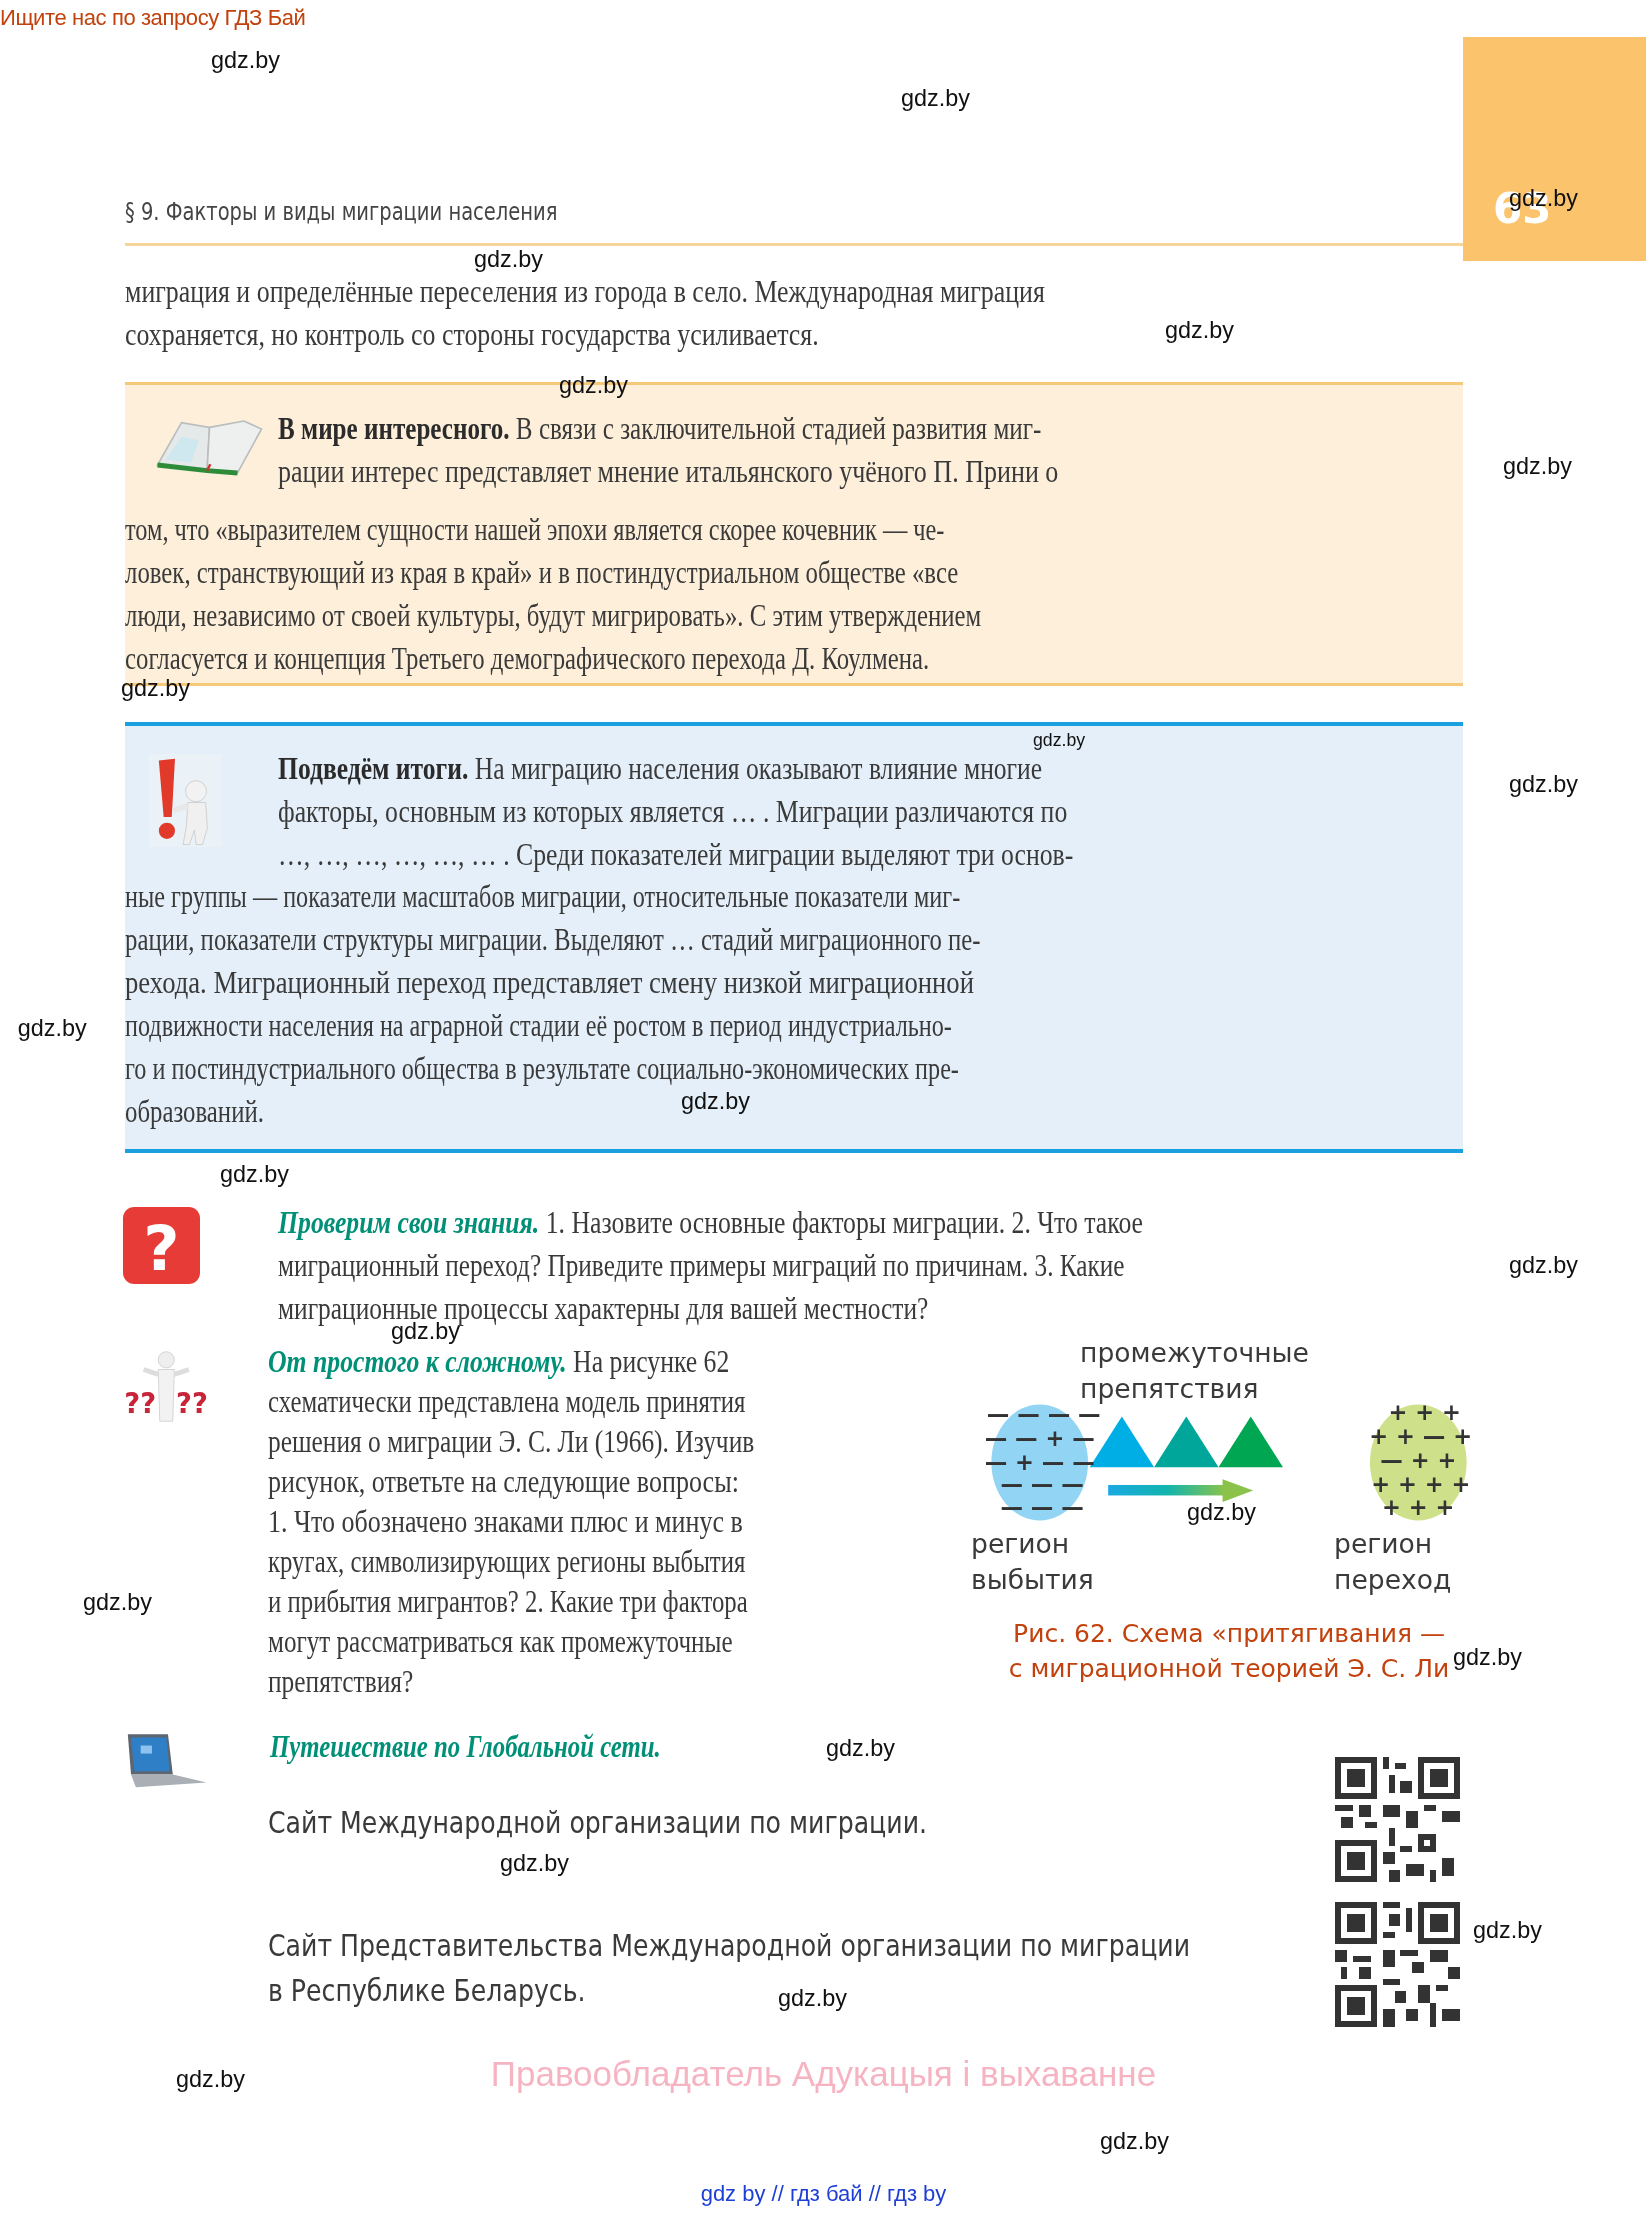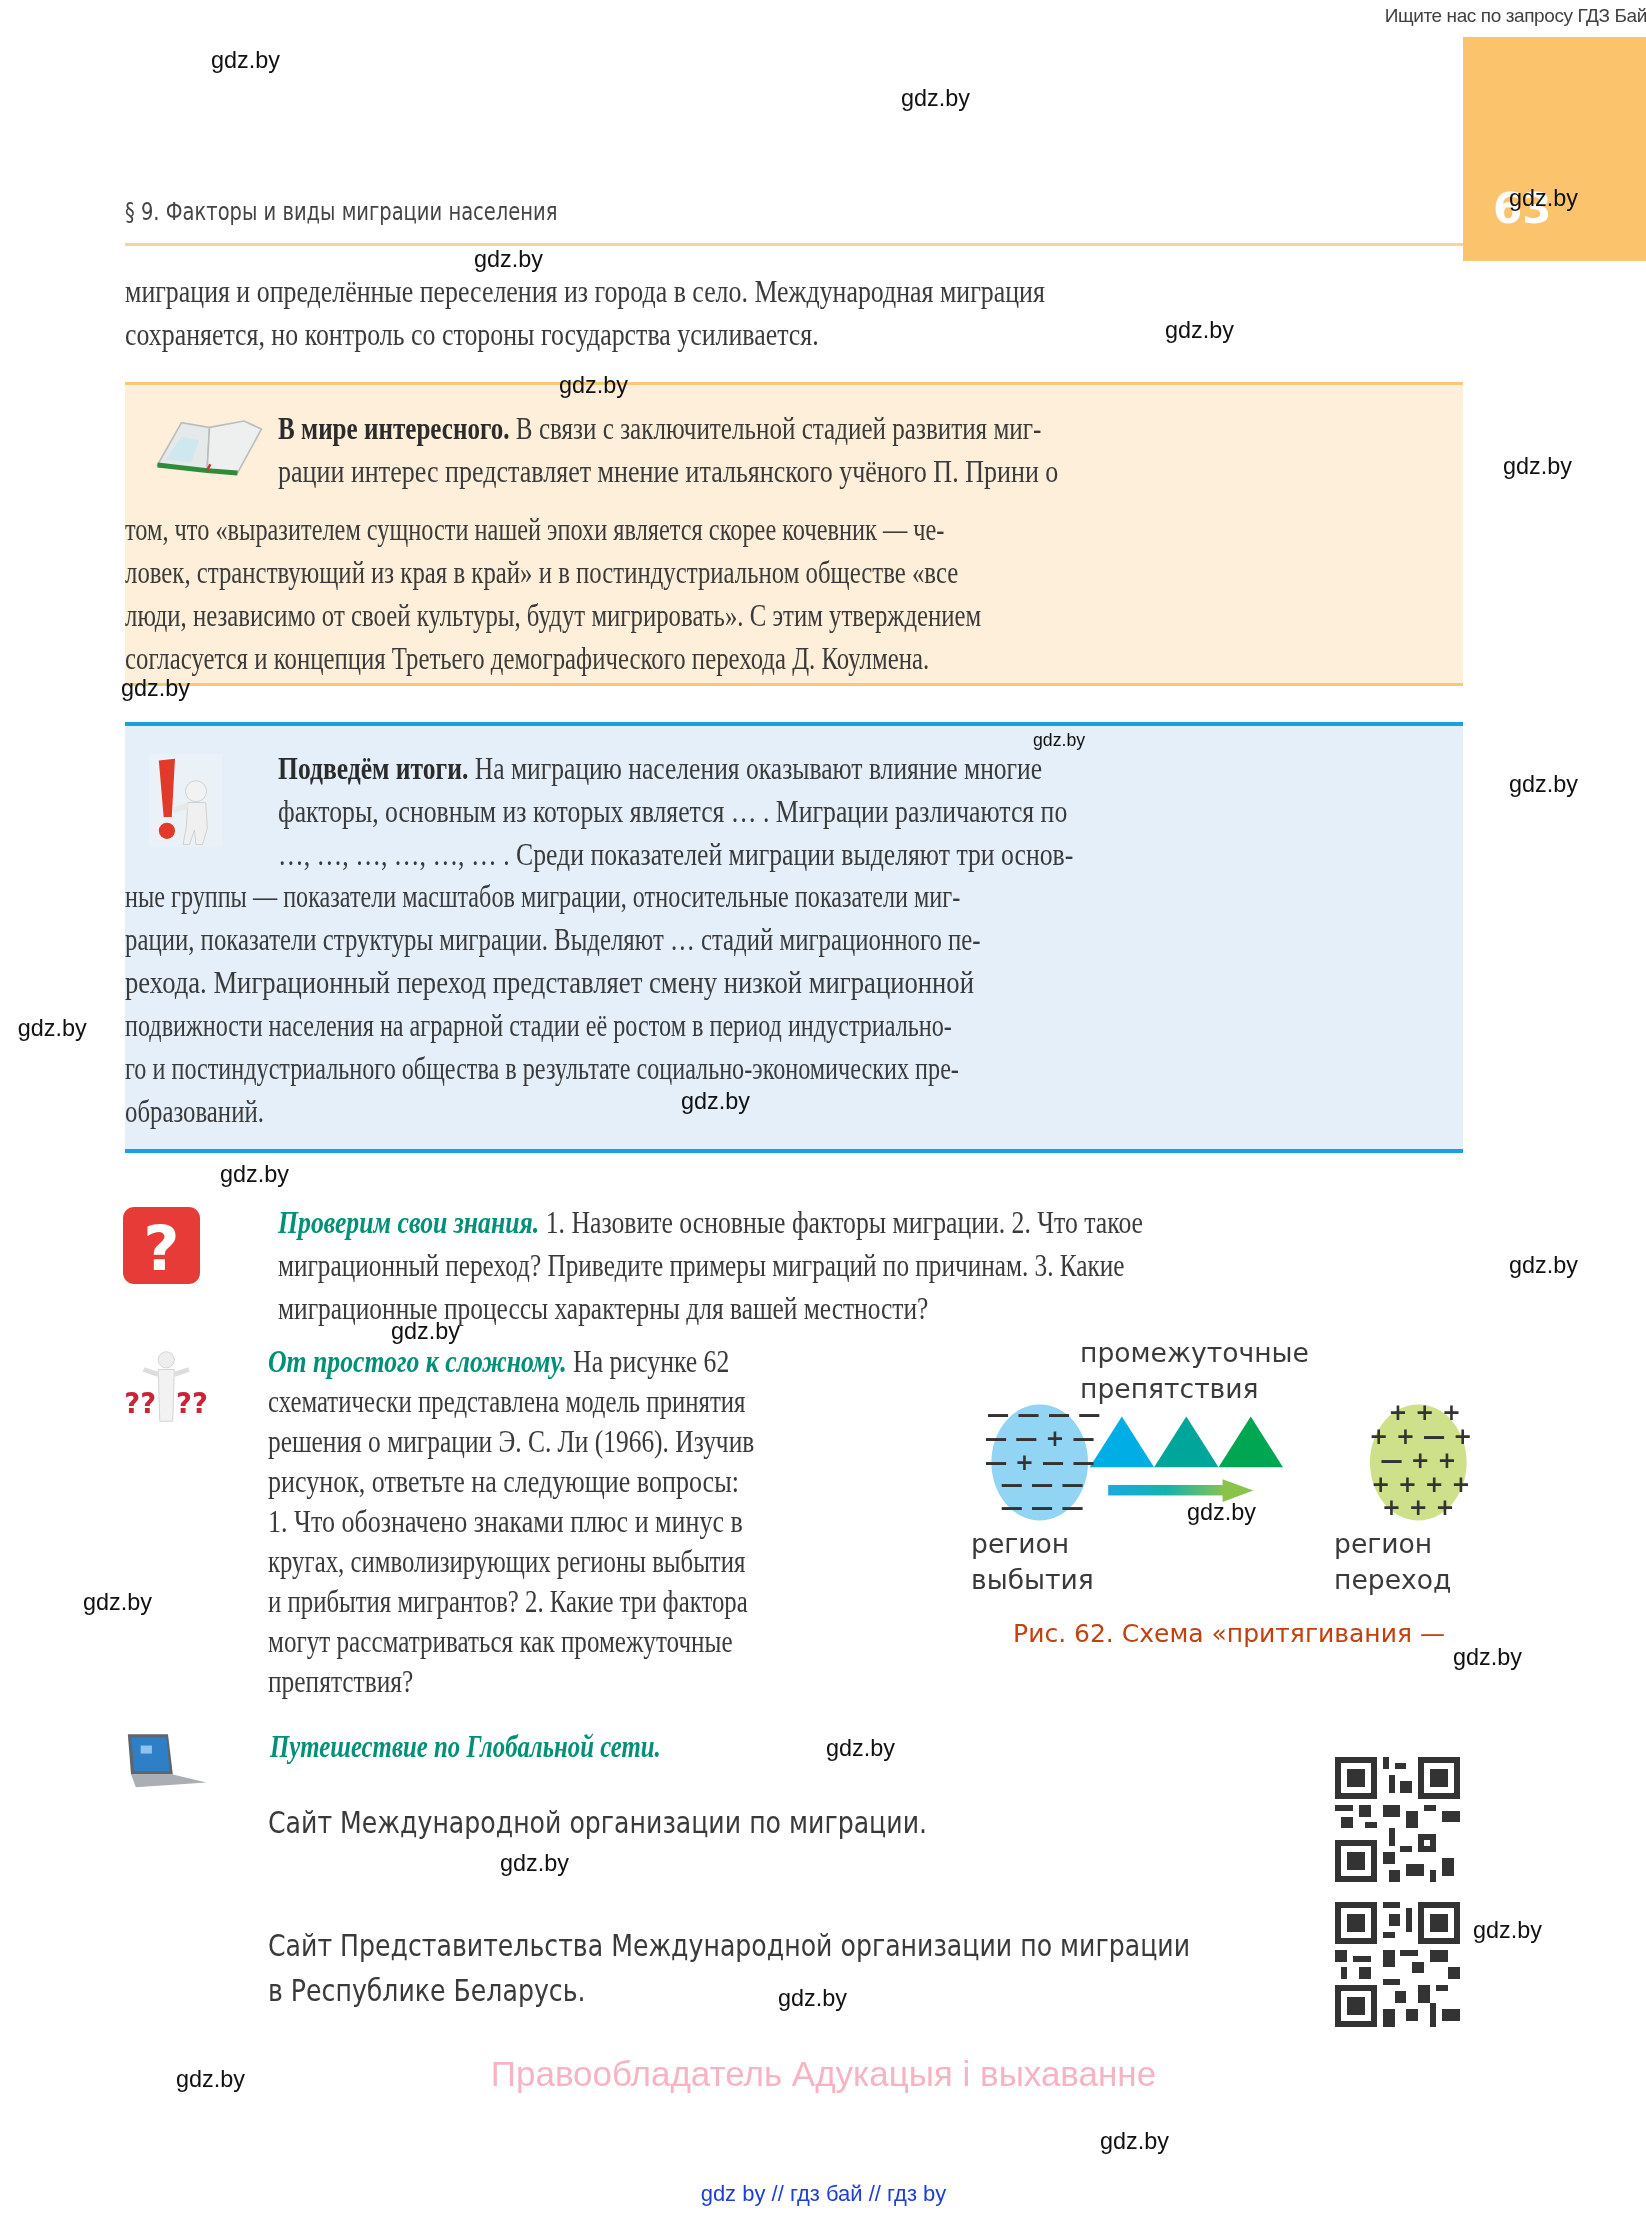--- a/index.html
+++ b/index.html
@@ -1,21 +1,21 @@
 <!DOCTYPE html>
 <html style="font-size:13px"><head>
 <meta charset="utf-8">
 <style>
   * { box-sizing: border-box; margin: 0; padding: 0; }
   html, body { width: 1647px; height: 2216px; background: #ffffff; overflow: hidden; }
   body { position: relative; font-family: "Liberation Sans", "DejaVu Sans", sans-serif; color: #333333; }
 
   .abs { position: absolute; }
 
-  .top-banner { left: 0; width: 1647px; top: 4.8px; text-align: right; color: #404040; font-size: 19px; letter-spacing: -0.4px; }
+  .top-banner { left: 0; width: 1647px; top: 4.8px; text-align: left; color: #c2410c; font-size: 22px; letter-spacing: -0.4px; }
 
   .wm { position: absolute; font-family: "Liberation Sans", sans-serif; font-size: 23.4px; color: #111111; white-space: nowrap; }
 
   .page-tab { left: 1463px; top: 37px; width: 184px; height: 224px; background: #fbc46c; }
   .page-num { left: 1493px; top: 184px; font-size: 42px; font-weight: bold; color: #ffffff; font-family: "DejaVu Sans", sans-serif; }
 
   .running-head { left: 125px; top: 197px; font-size: 25px; color: #444444; font-family: "DejaVu Sans", sans-serif; transform: scaleX(0.78); transform-origin: left top; white-space: nowrap; }
   .head-rule { left: 125px; top: 243px; width: 1338px; height: 3.2px; background: #f6d59a; }
 
   .box-interest { left: 125px; top: 382px; width: 1338px; height: 304px; background: #fdefd9; border-top: 3.2px solid #f6c87a; border-bottom: 3.2px solid #f6c87a; }
@@ -166,20 +166,21 @@
 <div class="fig-label" style="left:971px; top:1526px; width:145px;">
   <div>регион</div>
   <div>выбытия</div>
 </div>
 <div class="fig-label" style="left:1334px; top:1526px; width:145px;">
   <div>регион</div>
   <div>переход</div>
 </div>
 <div class="caption" style="left:987px; top:1616px; width:484px;">
   <div>Рис. 62. Схема «притягивания —</div>
+  <div>с миграционной теорией Э. С. Ли</div>
 </div>
 
 <div class="icon-box" style="left:123px; top:1731px; width:90px; height:58px;">
   <svg width="90" height="58" viewBox="0 0 112 72">
     <polygon points="6,4 56,4 62,54 10,54" fill="#5d6670"></polygon>
     <polygon points="10,8 54,8 58,50 14,50" fill="#2f7fc7"></polygon>
     <rect x="22" y="18" width="14" height="10" fill="#8ec3ef"></rect>
     <polygon points="10,54 62,54 104,64 16,70" fill="#a9afb5"></polygon>
   </svg>
 </div>

